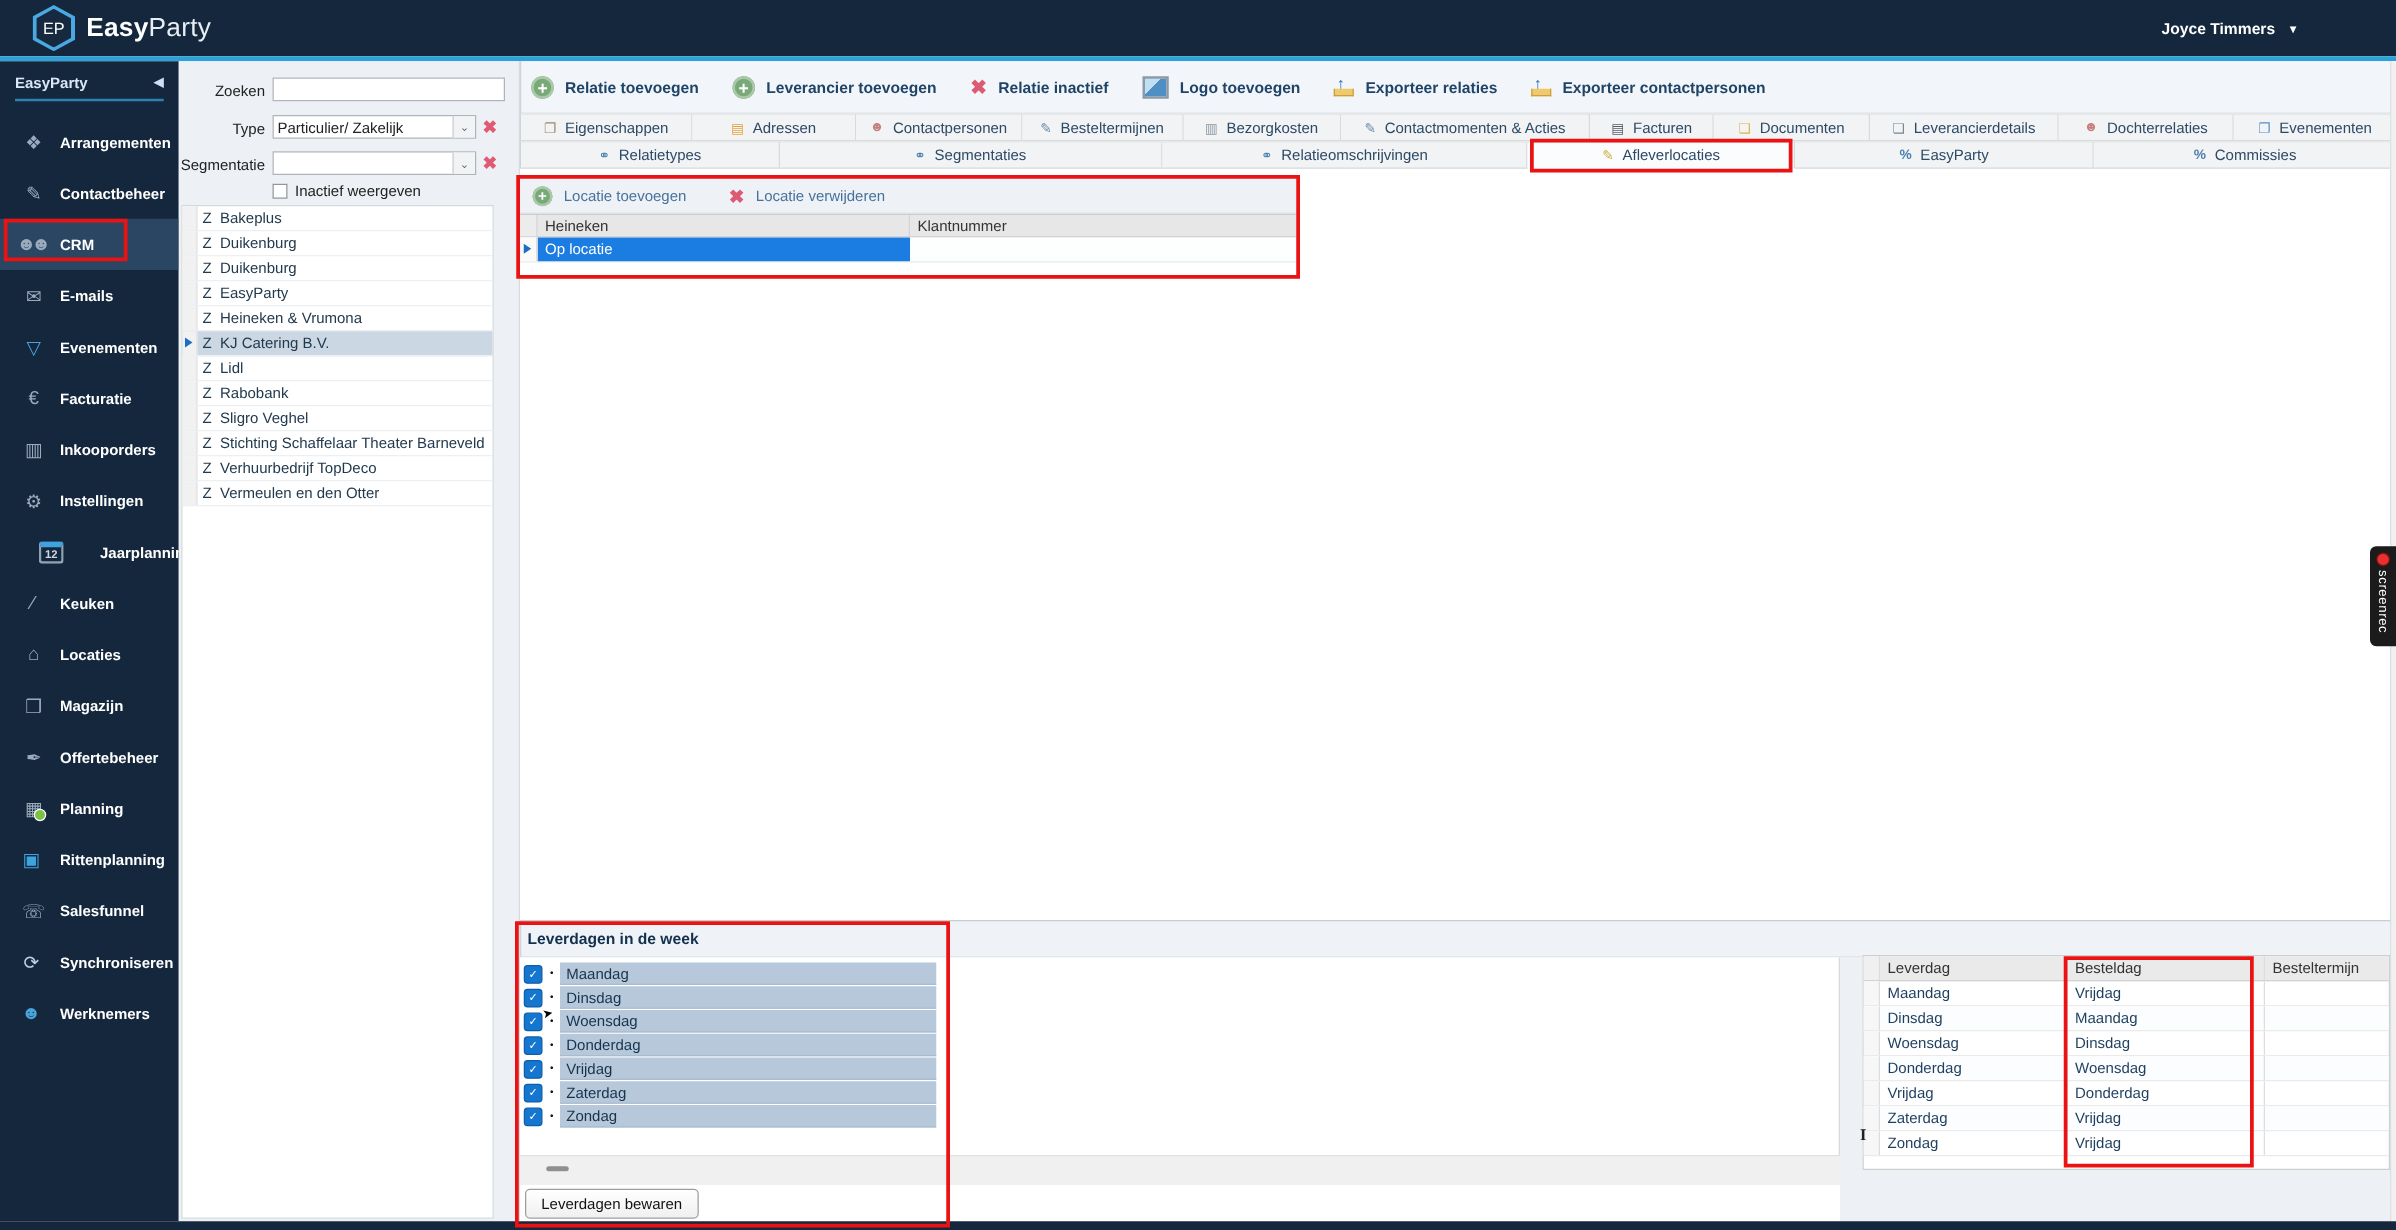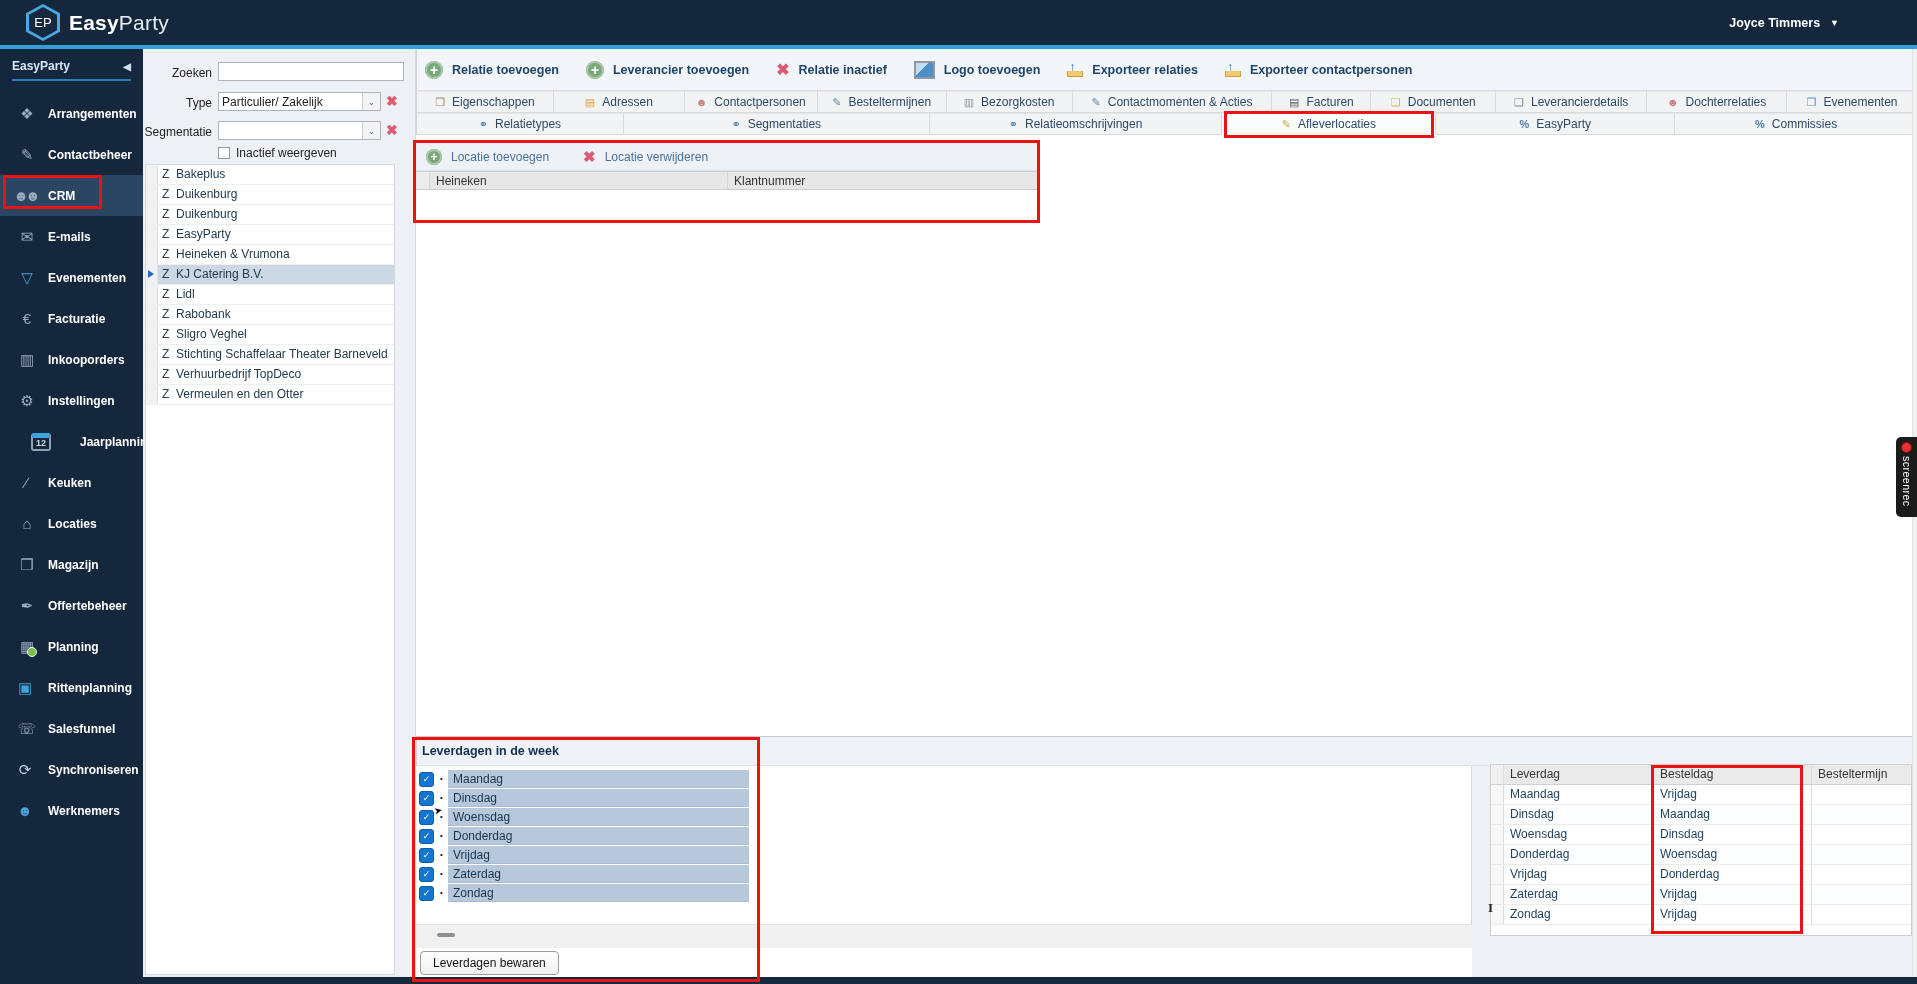--- a/index.html
+++ b/index.html
@@ -435,20 +435,25 @@
         <span class="ico-x">✖</span>
         <span>Locatie verwijderen</span>
       </div>
   </div>
   <div id="loctable" class="abs">
     <div class="lt-head">
       <div class="lt-gut"></div>
       <div class="lt-c1">Heineken</div>
       <div class="lt-c2">Klantnummer</div>
     </div>
+    <div class="lt-row">
+      <div class="lt-gut"></div>
+      <div class="lt-c1">Op locatie</div>
+      <div class="lt-c2"></div>
+    </div>
   </div>
 
   <div id="band" class="abs">
     <span class="t">Leverdagen in de week</span>
   </div>
   <div id="graybr" class="abs"></div>
   <div id="cbpanel" class="abs">
     <div id="cbrows">
       <div class="drow">
           <span class="cb"></span>

